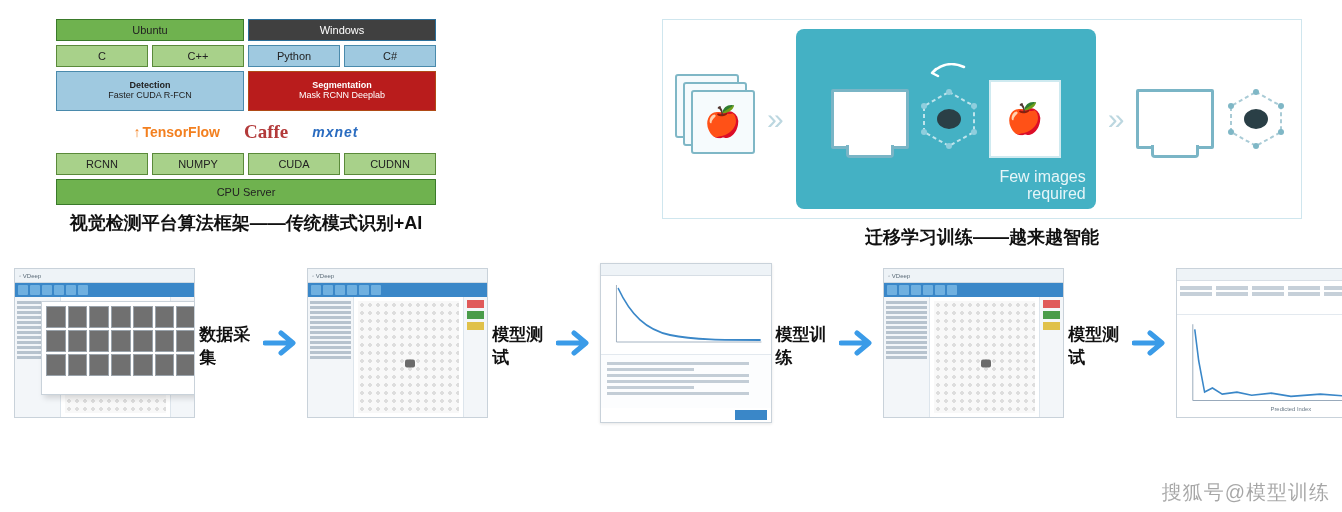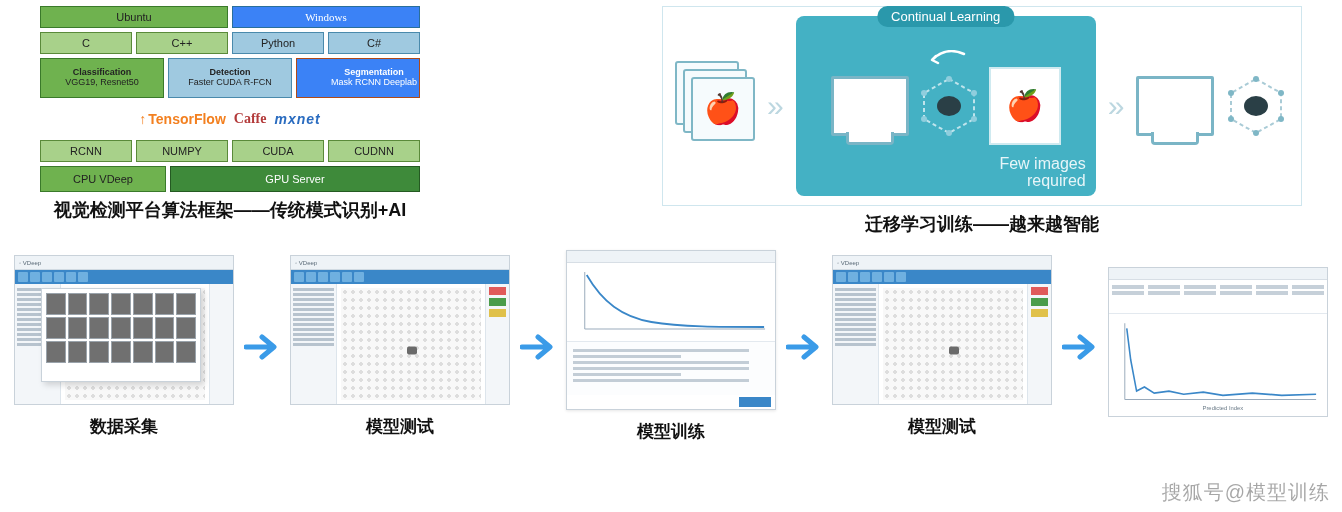--- a/index.html
+++ b/index.html
@@ -7,21 +7,22 @@
     width: 1342px;
     height: 512px;
     background: #fff;
     font-family: "Microsoft YaHei", Arial, sans-serif;
     position: relative;
     overflow: hidden;
   }
   .top-row {
     display: flex;
     justify-content: space-between;
-    padding: 6px 40px 0 40px;
+    padding: 19px 40px 0 40px;
+    margin-left: 16px;
   }
   
   .arch-stack {
     width: 380px;
     display: flex;
     flex-direction: column;
     gap: 4px;
   }
   .arch-row { display: flex; gap: 4px; }
   .blk {
@@ -29,41 +30,41 @@
     align-items: center;
     justify-content: center;
     font-size: 11px;
     color: #222;
     border: 1px solid #3a7a2a;
     text-align: center;
     line-height: 1.1;
   }
   .green    { background: #6fb24f; border-color: #3a7a2a; }
   .ltgreen  { background: #a8d18a; border-color: #5a8a3a; }
-  .blue     { background: #3b82f6; border-color: #2a6f9a; color: #fff; font-family: Liberation Serif, serif; }
+  .blue     { background: #404040; border-color: #2a6f9a; color: #fff; }
   .ltblue   { background: #9fc9e0; border-color: #4a8aac; }
-  .orange   { background: #3b82f6; border-color: #b04a16; color: #fff; justify-content: flex-end; }
+  .orange   { background: #b91c1c; border-color: #b04a16; color: #fff; }
   .darkgrn  { background: #3e8a3a; border-color: #245a22; color: #fff; }
   .h22 { height: 22px; }
   .h40 { height: 40px; font-size: 9px; padding: 2px; }
   .h26 { height: 26px; }
 
   .fw-row {
     display: flex;
-    gap: 8px;
+    gap: 24px;
     height: 34px;
     align-items: center;
     justify-content: center;
     background: #fff;
     border: none;
   }
   .fw-item { display: flex; align-items: center; font-weight: bold; }
   .tf { color: #f38020; font-size: 14px; }
   .tf::before { content: "↑"; color: #f38020; margin-right: 2px; font-weight: bold; }
-  .caffe { color: #b33a3a; font-family: Georgia, serif; font-size: 14px; }
+  .caffe { color: #b33a3a; font-family: Georgia, serif; font-size: 19px; }
   .mxnet { color: #2a6cc0; font-size: 14px; font-style: italic; letter-spacing: 1px; }
 
   .caption-left, .caption-right {
     font-size: 18px;
     font-weight: bold;
     color: #111;
     margin-top: 6px;
     text-align: center;
   }
 
@@ -171,21 +172,21 @@
   
   .pipeline {
     display: flex;
     align-items: center;
     justify-content: space-between;
     padding: 14px 14px 0 14px;
     gap: 8px;
   }
   .step {
     display: flex;
-    flex-direction: column;
+    flex-direction: row;
     align-items: center;
     gap: 4px;
   }
   .step-caption {
     font-size: 17px;
     font-weight: bold;
     color: #111;
     margin-top: 6px;
   }
   .mini-app {
@@ -299,62 +300,57 @@
         <div class="blk green h22" style="flex:1">Ubuntu</div>
         <div class="blk blue  h22" style="flex:1">Windows</div>
       </div>
       <div class="arch-row">
         <div class="blk ltgreen h22" style="flex:1">C</div>
         <div class="blk ltgreen h22" style="flex:1">C++</div>
         <div class="blk ltblue  h22" style="flex:1">Python</div>
         <div class="blk ltblue  h22" style="flex:1">C#</div>
       </div>
       <div class="arch-row">
-        <div class="blk green  h40" style="flex:1">
-            <span><b>Classification</b><br><span>VGG19, Resnet50</span></span>
-          </div>
         <div class="blk ltblue h40" style="flex:1">
             <span><b>Detection</b><br><span>Faster CUDA R-FCN</span></span>
           </div>
         <div class="blk orange h40" style="flex:1">
             <span><b>Segmentation</b><br><span>Mask RCNN Deeplab</span></span>
           </div>
       </div>
       <div class="fw-row">
         <span class="fw-item tf">TensorFlow</span>
         <span class="fw-item caffe">Caffe</span>
         <span class="fw-item mxnet">mxnet</span>
       </div>
       <div class="arch-row">
         <div class="blk ltgreen h22" style="flex:1">RCNN</div>
         <div class="blk ltgreen h22" style="flex:1">NUMPY</div>
         <div class="blk ltgreen h22" style="flex:1">CUDA</div>
         <div class="blk ltgreen h22" style="flex:1">CUDNN</div>
       </div>
       <div class="arch-row">
-        <div class="blk green   h26" style="flex:1">CPU VDeep</div>
-        <div class="blk darkgrn h26" style="flex:2">GPU Server</div>
+        <div class="blk green   h26" style="flex:1">CPU Server</div>
       </div>
     </div>
     <div class="caption-left">视觉检测平台算法框架——传统模式识别+AI</div>
   </div>
 
   <div>
     <div class="learn-panel">
       <div class="img-stack">
         <div class="frame f3"></div>
           <div class="frame f2"></div>
         <div class="frame f1">
             <span class="apple-glyph">🍎</span>
           </div>
       </div>
       <div class="arrow-lg">»</div>
 
       <div class="cl-center">
-        <div class="cl-title">Continual Learning</div>
         <div class="arrow-back">
           <svg viewBox="0 0 40 22">
               <path d="M38 4 Q20 -4 6 10 L10 6 M6 10 L12 13" fill="none" stroke="#fff" stroke-width="2.5" stroke-linecap="round"></path>
             </svg>
         </div>
         <div style="display:flex;flex-direction:column;align-items:center">
           <div class="monitor"></div>
         </div>
         <div class="hex">
           <svg viewBox="0 0 60 60">

